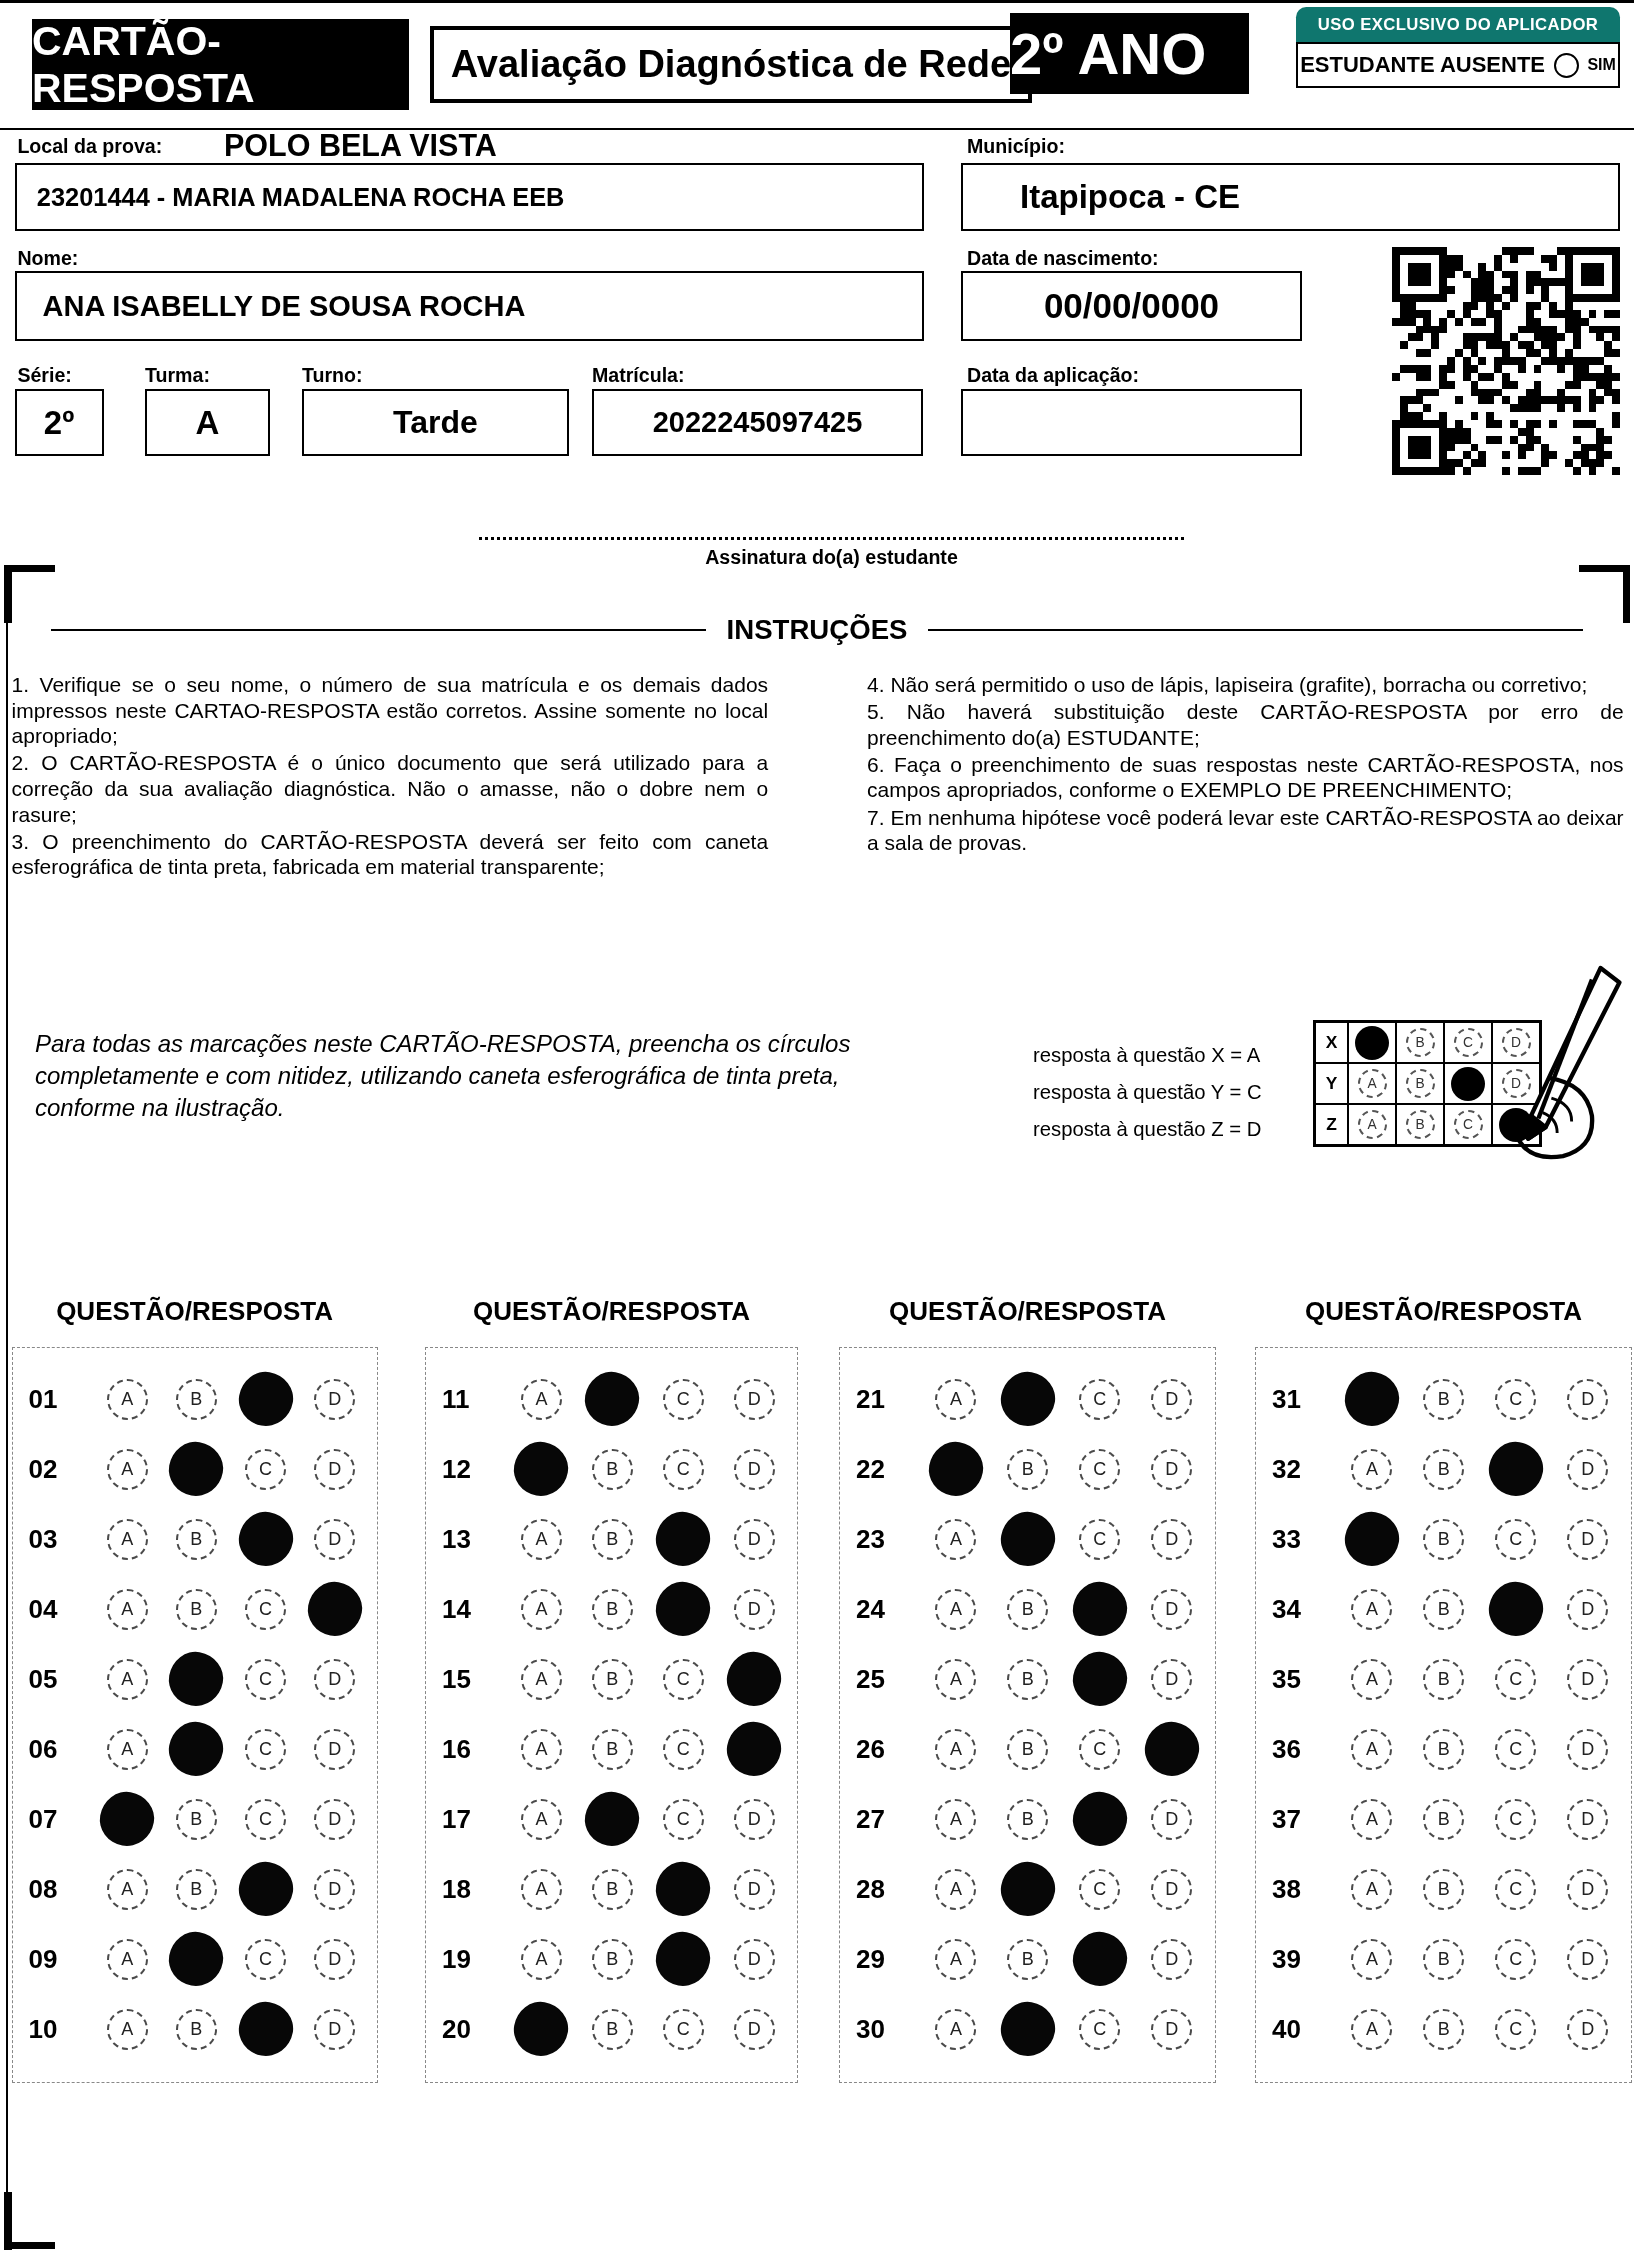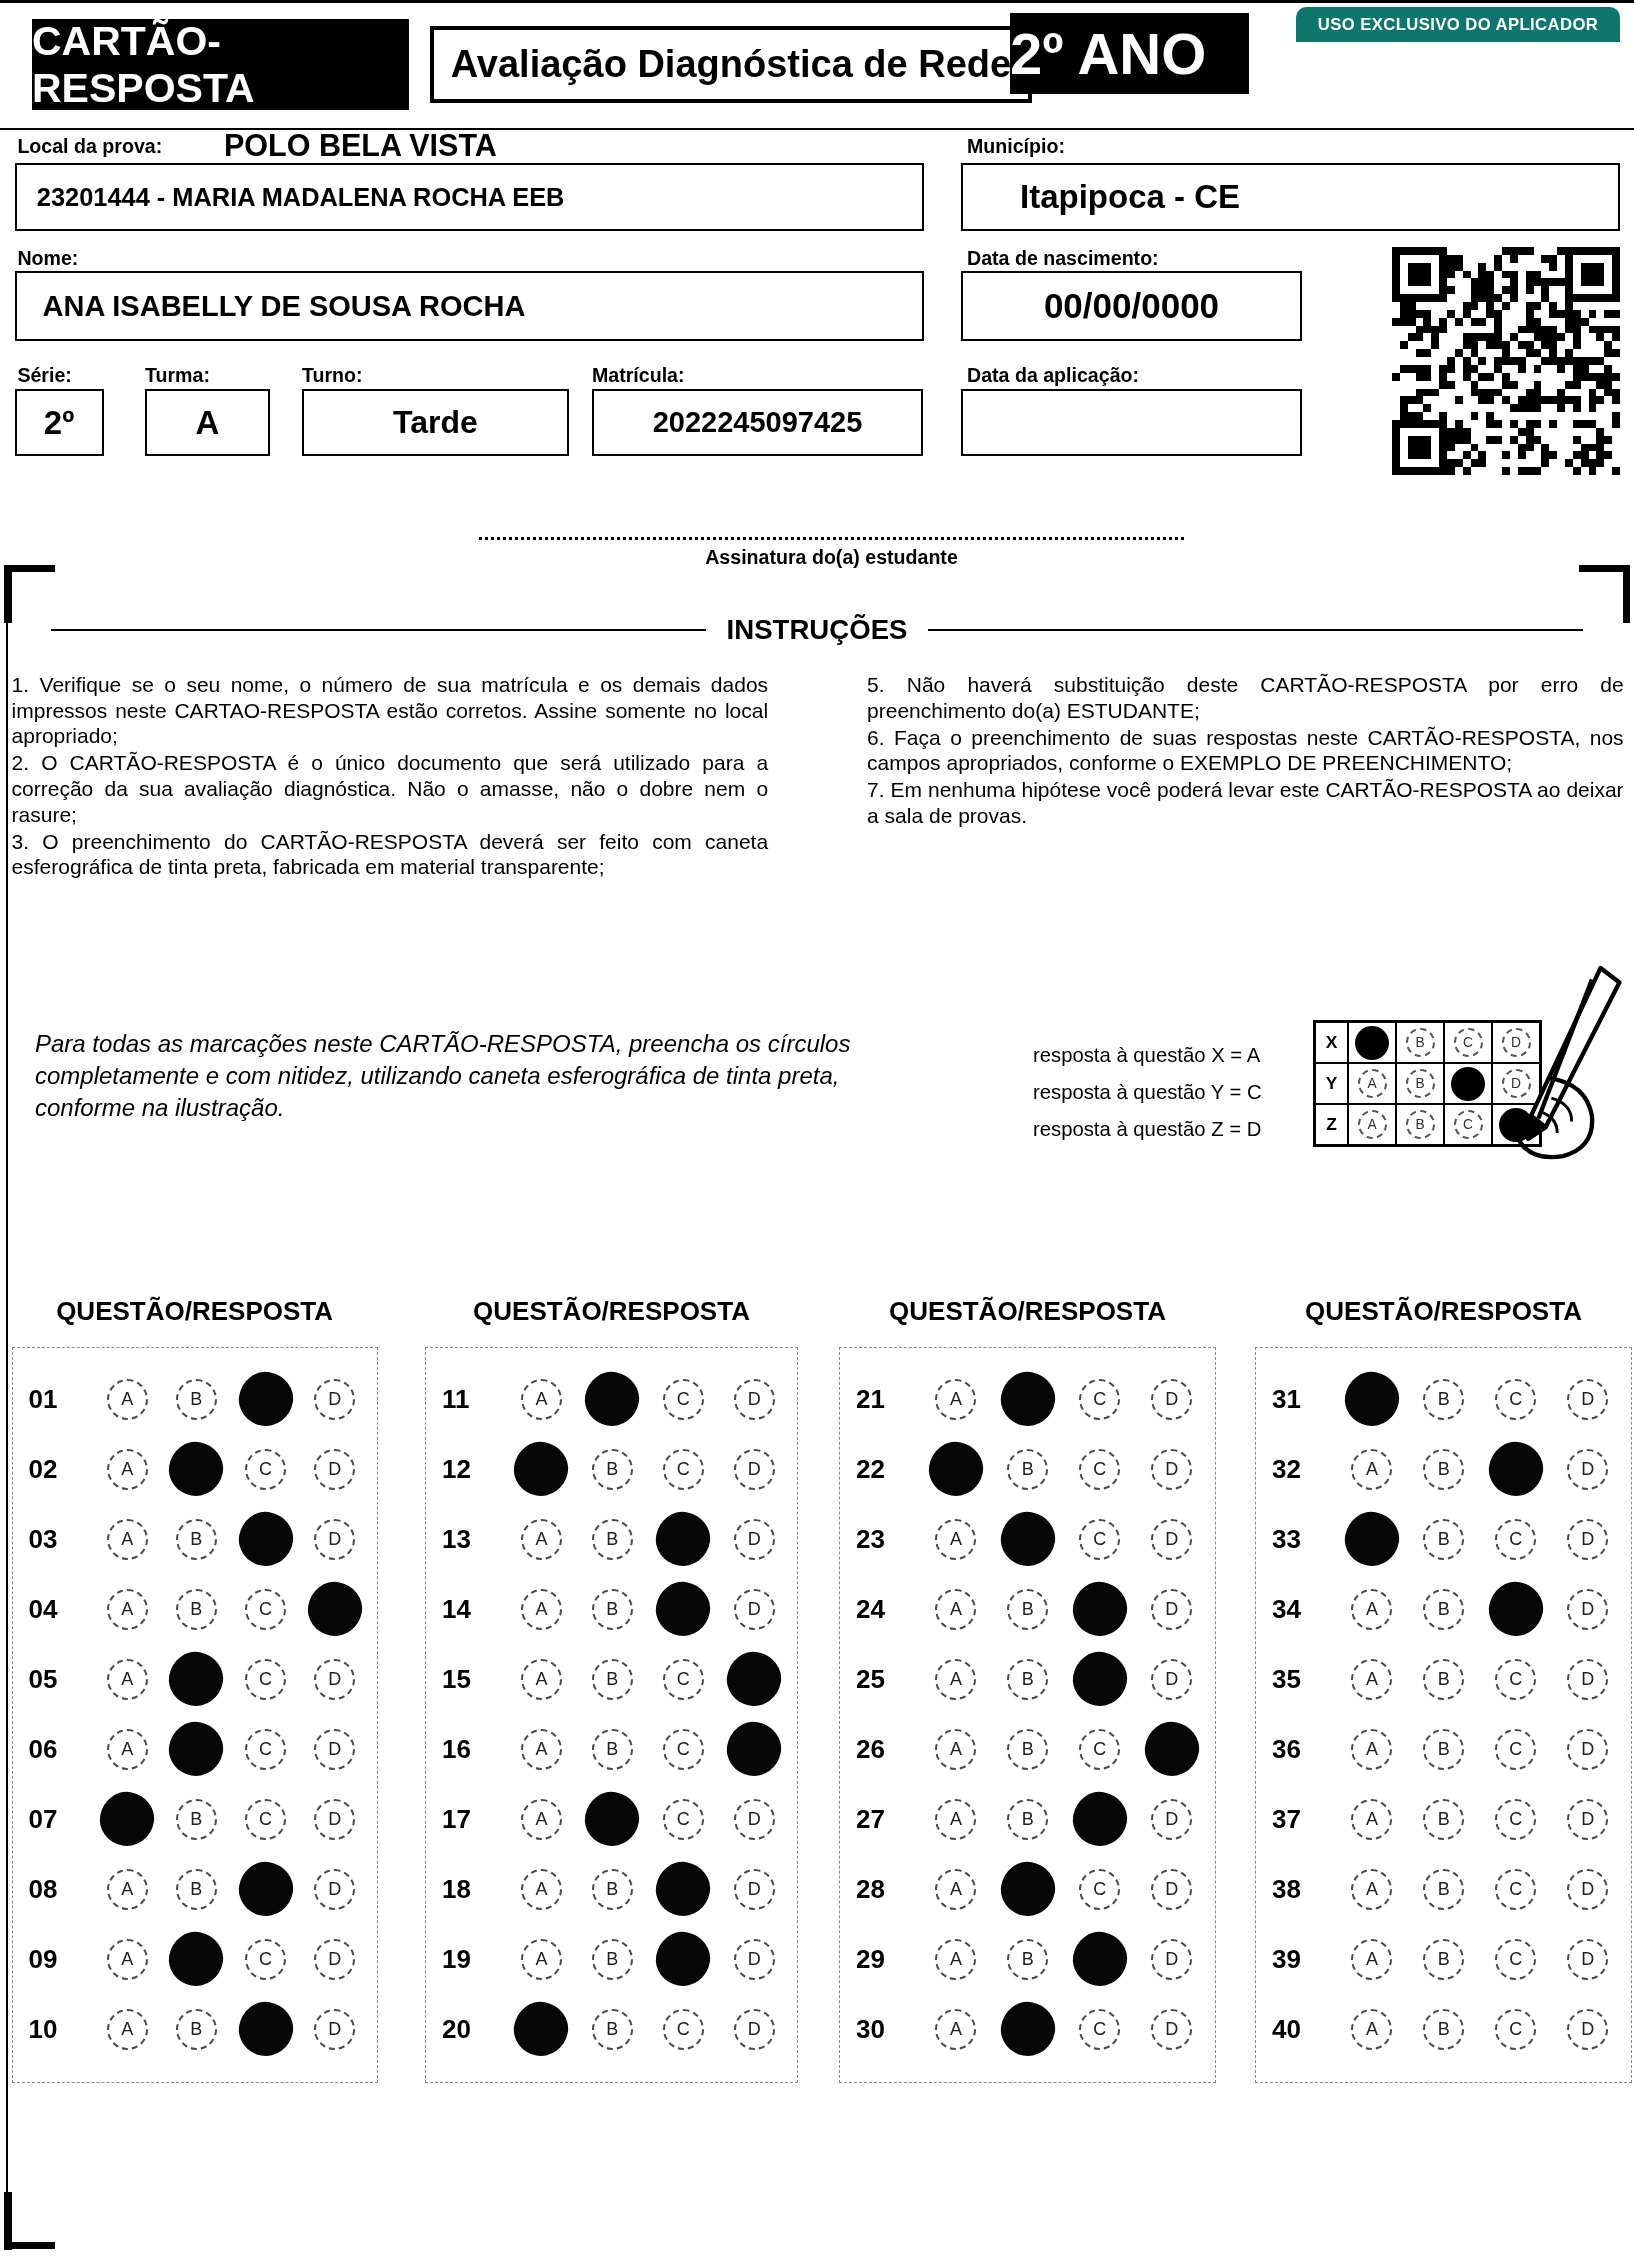--- a/index.html
+++ b/index.html
@@ -70,20 +70,25 @@
 </div>
 <div class="abs bbox center" style="left:430px;top:26px;width:602px;height:77px;border-width:4.4px;font-size:38px">
   <span>Avaliação Diagnóstica de Rede</span>
 </div>
 <div class="abs blackbox" style="left:1010px;top:13px;width:239px;height:81px;font-size:58px">
   <span>2º ANO</span>
 </div>
 <div class="abs" style="left:1296px;top:7.3px;width:324px">
   <div class="app-top">
     <span>USO EXCLUSIVO DO APLICADOR</span>
+  </div>
+  <div class="app-bot">
+    <span>ESTUDANTE AUSENTE</span>
+    <span class="absent-circle"></span>
+    <span class="absent-sim">SIM</span>
   </div>
 </div>
 
 <div class="rule" style="left:0;top:128px;width:1634px;height:2.2px"></div>
 
 <span class="lbl" style="left:17.4px;top:135px">Local da prova:</span>
 <span class="abs" style="left:224px;top:128px;font-weight:bold;font-size:30.5px;white-space:nowrap">POLO BELA VISTA</span>
 <span class="lbl" style="left:967px;top:135px">Município:</span>
 
 <div class="abs bbox" style="left:14.5px;top:163px;width:909px;height:68px;border-width:2.9px;font-size:25.4px;padding-left:20.3px">
@@ -984,20 +989,21 @@
   <span>INSTRUÇÕES</span>
 </div>
 
 <div class="inst-cols" style="left:11.6px;top:672px;width:1612px">
   <div class="inst-col">
       <p class="inst-item">1. Verifique se o seu nome, o número de sua matrícula e os demais dados impressos neste CARTAO-RESPOSTA estão corretos. Assine somente no local apropriado;</p>
       <p class="inst-item">2. O CARTÃO-RESPOSTA é o único documento que será utilizado para a correção da sua avaliação diagnóstica. Não o amasse, não o dobre nem o rasure;</p>
       <p class="inst-item">3. O preenchimento do CARTÃO-RESPOSTA deverá ser feito com caneta esferográfica de tinta preta, fabricada em material transparente;</p>
     </div>
   <div class="inst-col">
+      <p class="inst-item">4. Não será permitido o uso de lápis, lapiseira (grafite), borracha ou corretivo;</p>
       <p class="inst-item">5. Não haverá substituição deste CARTÃO-RESPOSTA por erro de preenchimento do(a) ESTUDANTE;</p>
       <p class="inst-item">6. Faça o preenchimento de suas respostas neste CARTÃO-RESPOSTA, nos campos apropriados, conforme o EXEMPLO DE PREENCHIMENTO;</p>
       <p class="inst-item">7. Em nenhuma hipótese você poderá levar este CARTÃO-RESPOSTA ao deixar a sala de provas.</p>
     </div>
 </div>
 
 <div class="fill-note" style="left:35px;top:1028px;width:835px">Para todas as marcações neste CARTÃO-RESPOSTA, preencha os círculos completamente e com nitidez, utilizando caneta esferográfica de tinta preta, conforme na ilustração.</div>
 
 <div class="abs ex-lines" style="left:1033px;top:1045px">
     <p class="">resposta à questão X = A</p>

